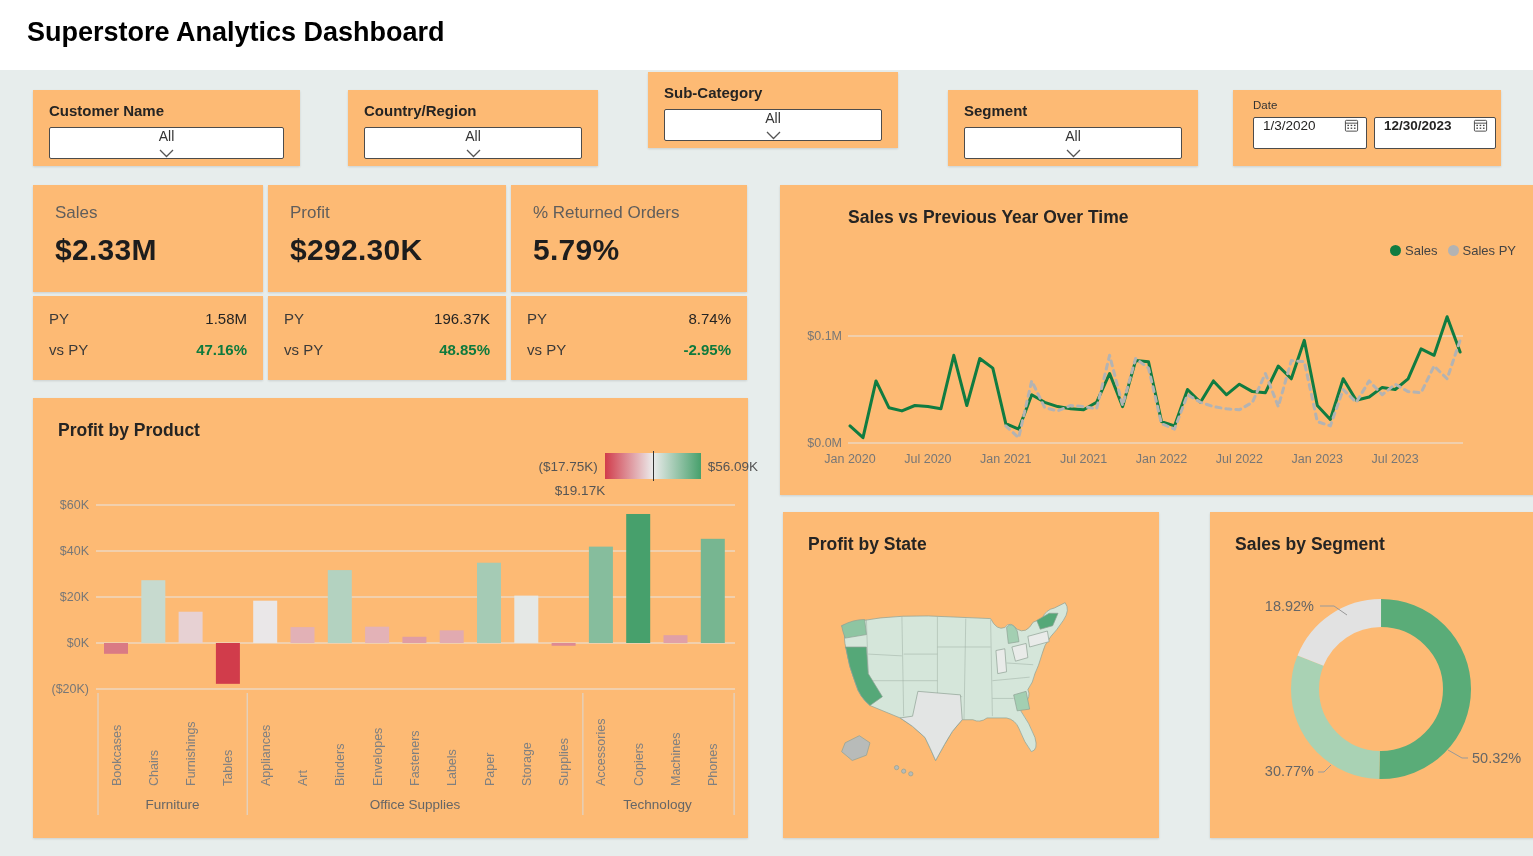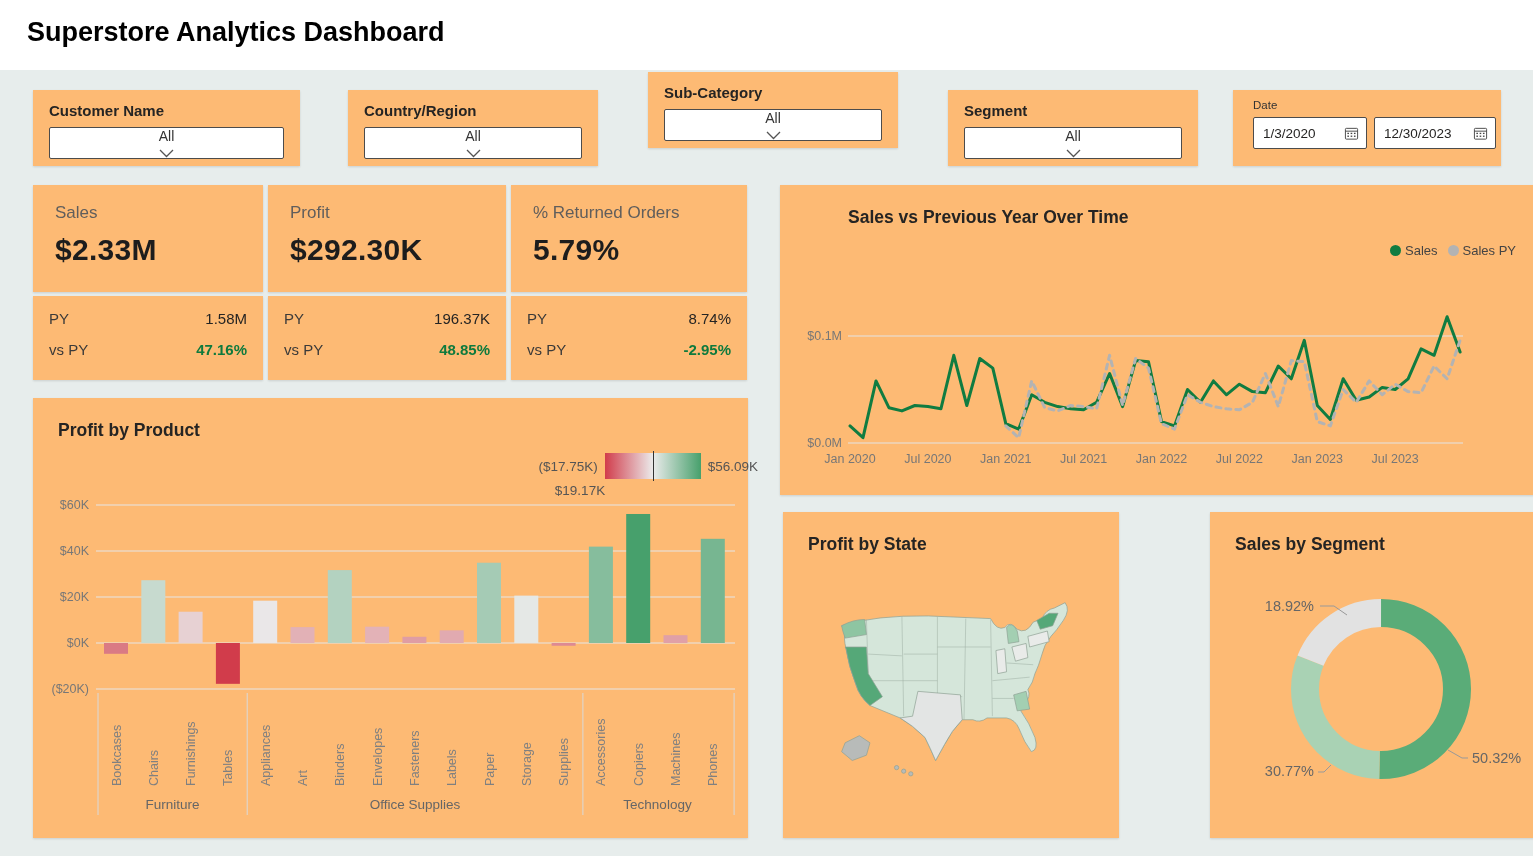--- a/index.html
+++ b/index.html
@@ -10,21 +10,21 @@
   .card{position:absolute;background:#fdba74;box-shadow:0 1px 2px rgba(0,0,0,.12);}
   
   .flabel{font-size:15px;font-weight:700;color:#252423;padding:12px 16px 8px 16px;}
   .dd{margin:0 16px;height:30px;border:1.6px solid #4c4c4c;border-radius:2px;
       display:flex;align-items:center;justify-content:space-between;padding:0 10px;
       font-size:14px;color:#333;cursor:pointer;background:#fff;flex-direction:column;}
   .chev{width:15px;height:9px;}
   .dlabel{font-size:11.5px;color:#333;padding:9px 0 6px 20px;}
   .drow{display:flex;gap:7px;padding-left:20px;}
   .dinput{height:30px;border:1.6px solid #4c4c4c;border-radius:2px;display:flex;
-          align-items:center;justify-content:space-between;padding:0 7px 0 9px;
+          align-items:flex-start;justify-content:space-between;padding:0 7px 0 9px;
           font-size:13.5px;color:#252423;background:#fff;}
   .cal{width:15px;height:15px;}
   
   .kpi-title{font-size:17px;color:#605e5c;padding:18px 0 0 22px;}
   .kpi-value{font-size:30px;font-weight:700;color:#1d1d1d;padding:10px 0 0 22px;letter-spacing:.3px;}
   .kpi-row{display:flex;justify-content:space-between;padding:0 16px;font-size:15px;color:#3b3a39;margin-top:14px;}
   .kpi-row .v{color:#252423;}
   .kpi-row .pos{color:#0e7a3d;font-weight:700;}
   
   .vtitle{font-size:17.5px;font-weight:600;color:#252423;padding:22px 0 0 25px;}
@@ -98,21 +98,21 @@
             <g fill="#444">
               <rect x="3.6" y="7.2" width="1.7" height="1.4"></rect>
               <rect x="7.1" y="7.2" width="1.7" height="1.4"></rect>
               <rect x="10.6" y="7.2" width="1.7" height="1.4"></rect>
               <rect x="3.6" y="10.2" width="1.7" height="1.4"></rect>
               <rect x="7.1" y="10.2" width="1.7" height="1.4"></rect>
               <rect x="10.6" y="10.2" width="1.7" height="1.4"></rect>
             </g>
           </svg>
       </div>
-      <div class="dinput" style="width:104px;">
+      <div class="dinput" style="width:104px;font-weight:bold;">
         <span>12/30/2023</span>
         <svg class="cal" viewBox="0 0 16 16">
             <rect x="1.5" y="2.5" width="13" height="11.5" fill="none" stroke="#444" rx="1"></rect>
             <line x1="1.5" y1="5.5" x2="14.5" y2="5.5" stroke="#444"></line>
             <g fill="#444">
               <rect x="3.6" y="7.2" width="1.7" height="1.4"></rect>
               <rect x="7.1" y="7.2" width="1.7" height="1.4"></rect>
               <rect x="10.6" y="7.2" width="1.7" height="1.4"></rect>
               <rect x="3.6" y="10.2" width="1.7" height="1.4"></rect>
               <rect x="7.1" y="10.2" width="1.7" height="1.4"></rect>
@@ -258,21 +258,21 @@
         <line x1="60" x2="60" y1="200" y2="322" stroke="#d9d9d9" stroke-width="1"></line>
         <line x1="209.2" x2="209.2" y1="200" y2="322" stroke="#d9d9d9" stroke-width="1"></line>
         <line x1="544.9" x2="544.9" y1="200" y2="322" stroke="#d9d9d9" stroke-width="1"></line>
         <line x1="696.0999999999999" x2="696.0999999999999" y1="200" y2="322" stroke="#d9d9d9" stroke-width="1"></line>
         <text x="134.6" y="316" font-size="13.5" fill="#666" text-anchor="middle">Furniture</text>
         <text x="377.04999999999995" y="316" font-size="13.5" fill="#666" text-anchor="middle">Office Supplies</text>
         <text x="619.5" y="316" font-size="13.5" fill="#666" text-anchor="middle">Technology</text>
       </svg>
   </section>
 
-  <section class="card" style="left:783px;top:512px;width:336px;height:326px;">
+  <section class="card" style="left:783px;top:512px;width:376px;height:326px;">
     <div class="vtitle">Profit by State</div>
     <svg id="map-svg" viewBox="0 0 340 230" width="302" height="204" style="position:absolute;left:30px;top:80px;">
       <g stroke="#8fa195" stroke-width="0.8" stroke-linejoin="round">
         <path d="M32,38 Q70,26 130,27 L200,30 Q207,44 216,40 Q222,32 230,42 Q240,48 248,34 L258,30 Q262,20 272,18 L284,12 Q290,20 282,32 Q274,44 268,50 Q260,60 258,70 Q254,84 250,92 Q248,102 242,110 Q246,118 238,126 L234,134 Q244,148 250,164 Q254,178 246,180 Q238,170 232,154 Q228,144 218,142 L196,142 Q188,148 180,144 L168,144 Q156,156 148,172 L138,190 Q132,176 126,164 Q112,150 98,142 L64,128 Q52,118 48,104 Q40,84 37,64 Q34,52 36,44 Z" fill="#d5e6da"></path>
         <g fill="none" stroke="#9fb0a5" stroke-width="0.6">
           <path d="M60,31 L62,92"></path>
             <path d="M100,28 L102,140"></path>
             <path d="M140,28 L140,142"></path>
           <path d="M172,30 L170,144"></path>
             <path d="M200,31 L202,140"></path>

